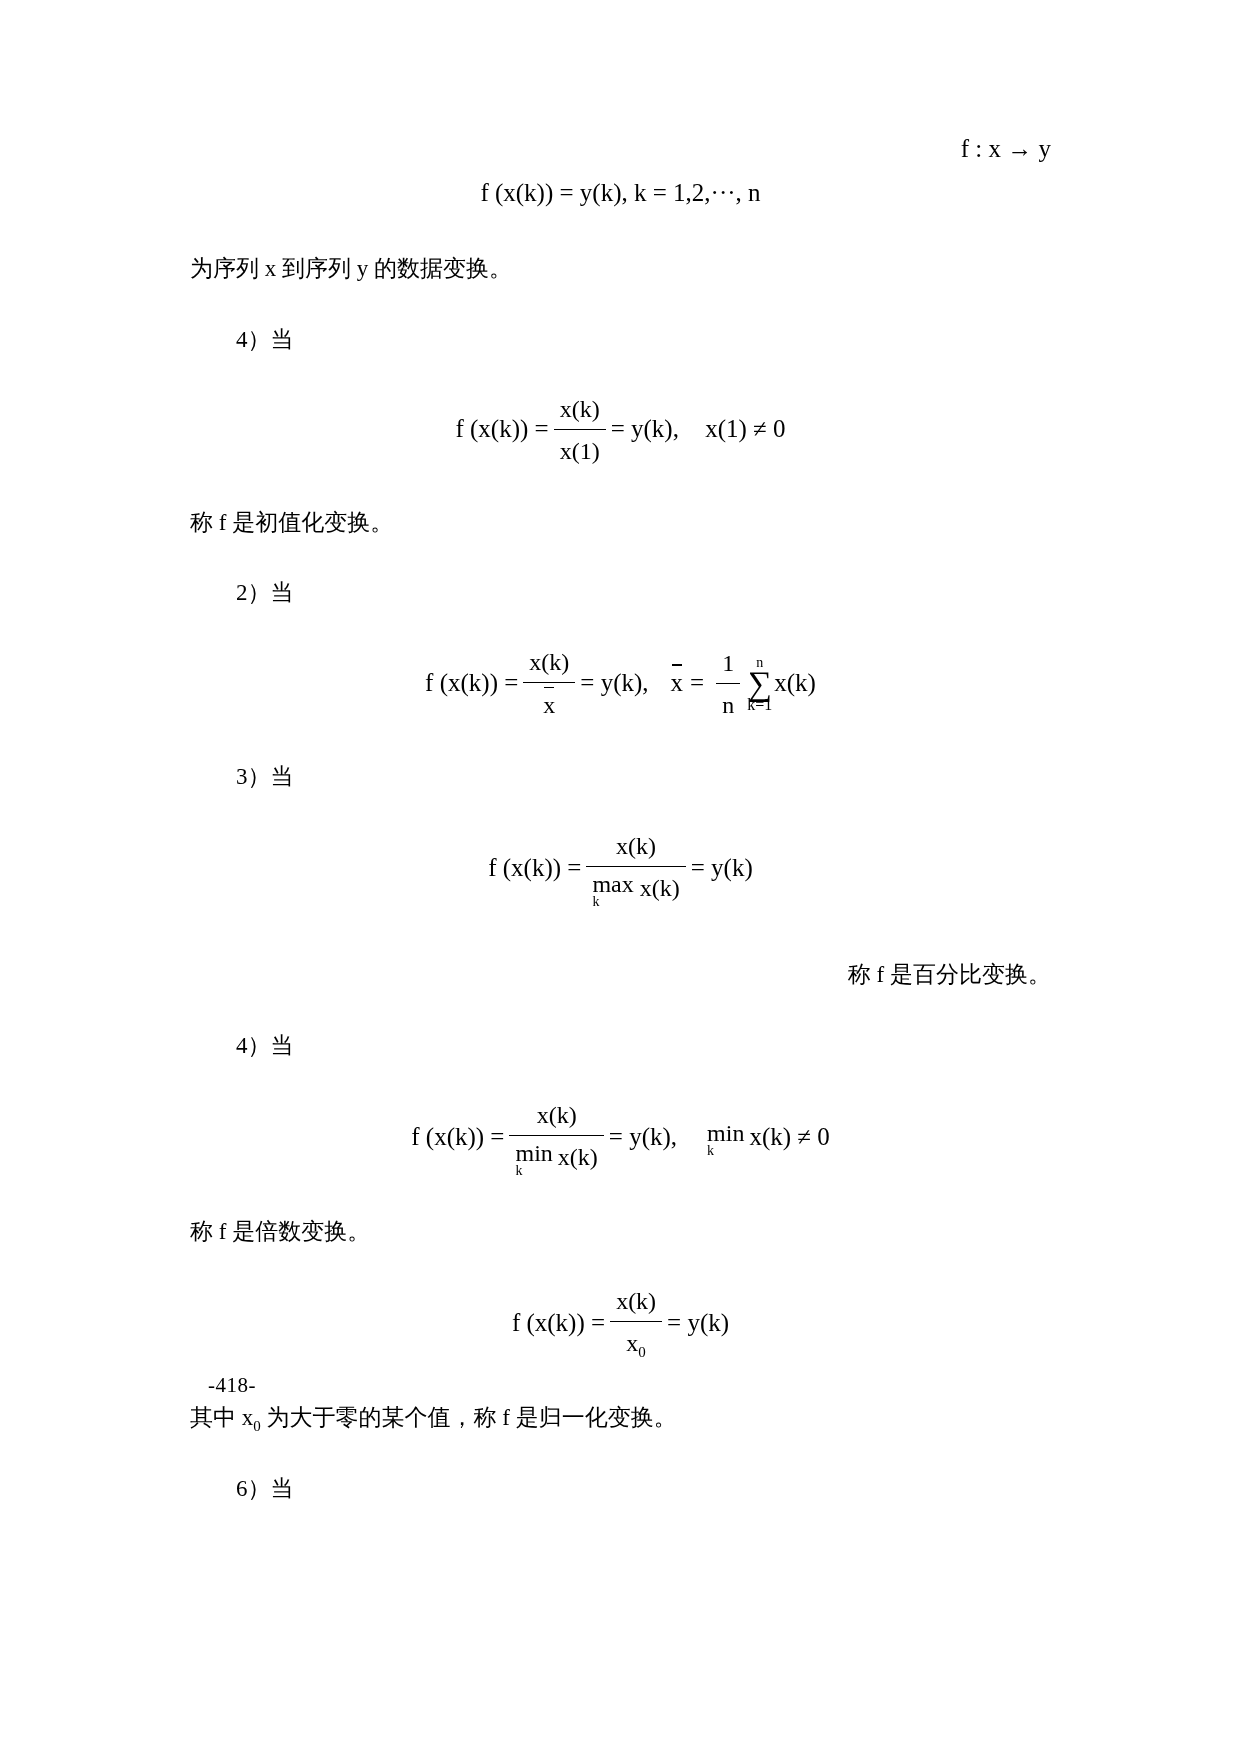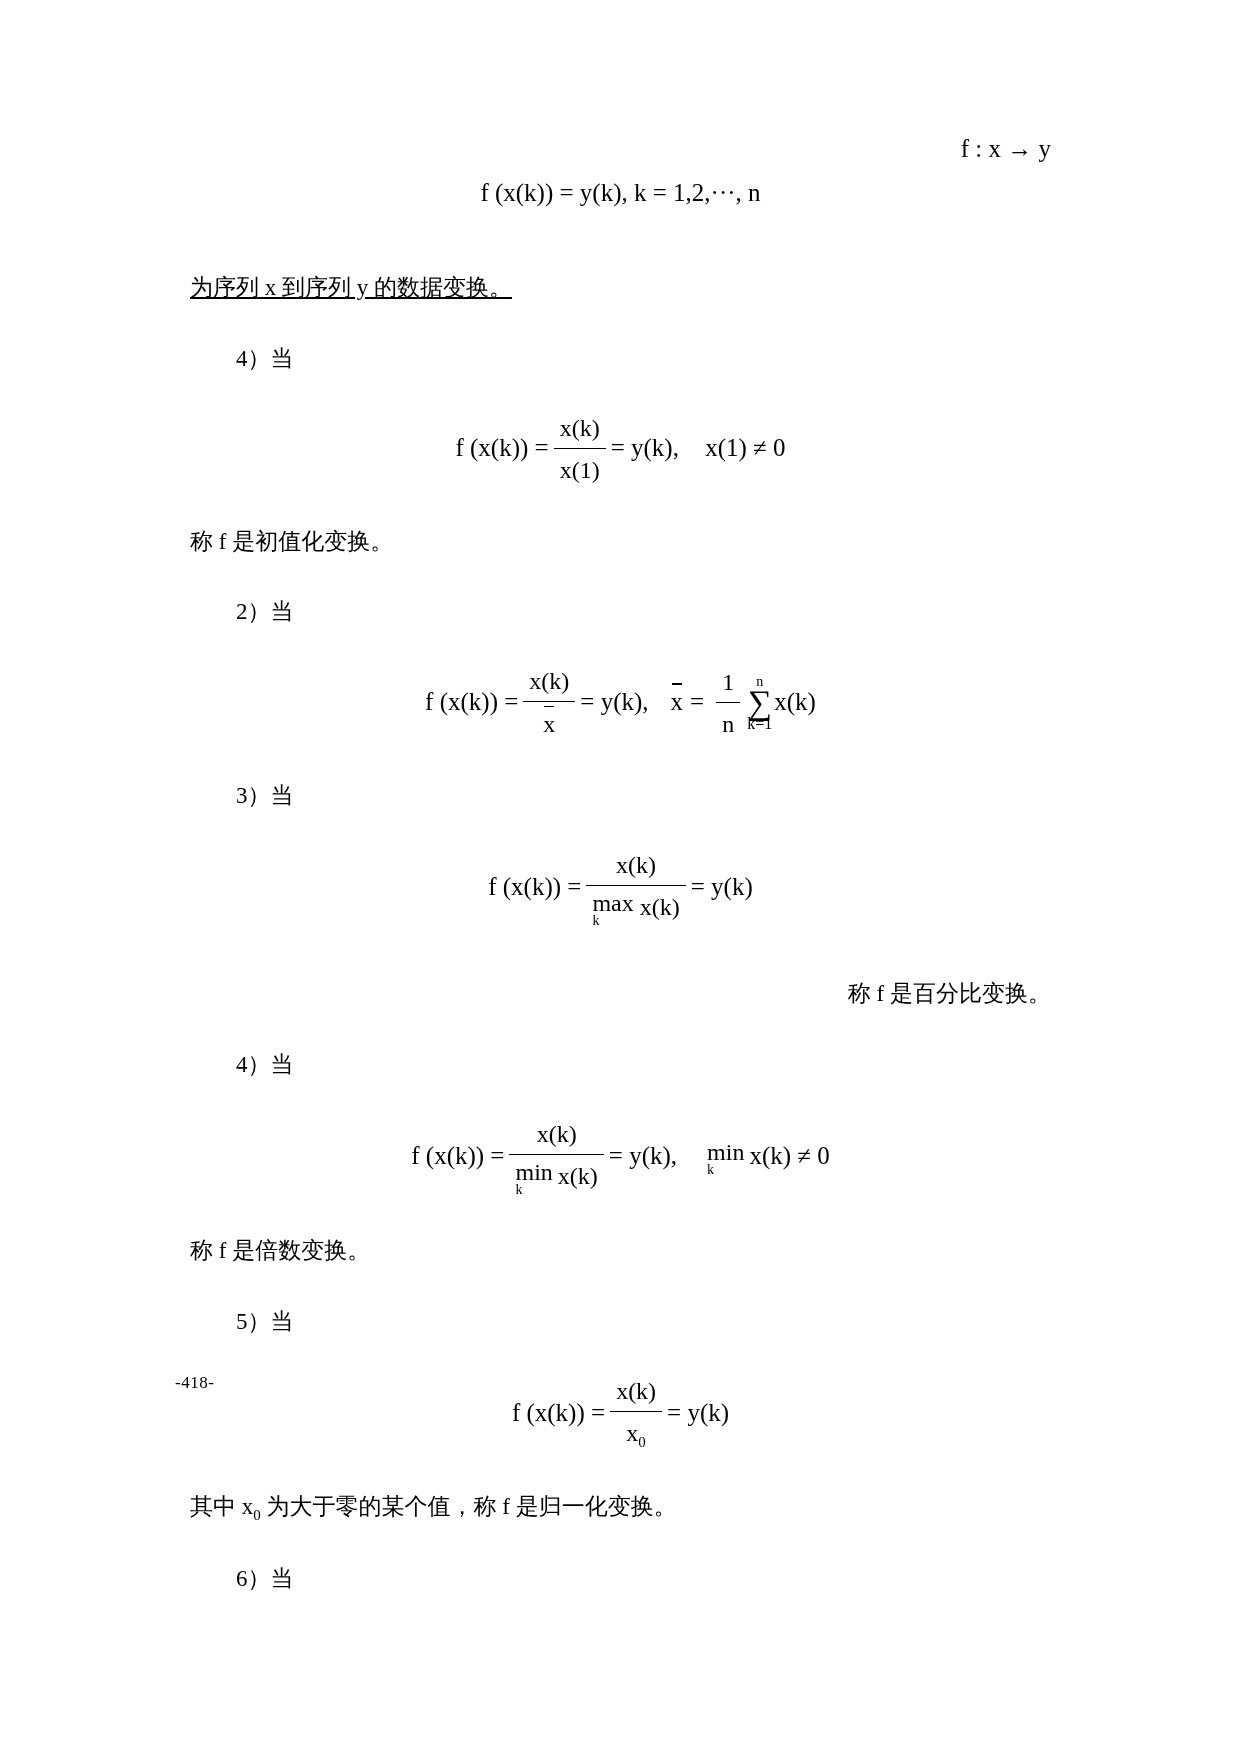--- a/index.html
+++ b/index.html
@@ -32,21 +32,21 @@
     font-size: 23px;
     line-height: 1.6;
     margin: 0;
   }
   .indent {
     text-indent: 46px;
   }
 
   
   .mt-a { margin-top: 34px; }
-  .mt-b { margin-top: 59px; text-decoration: underline; }
+  .mt-b { margin-top: 40px; }
   .mt-c { margin-top: 46px; text-align: right; }
 
   
   .math {
     font-family: "Liberation Serif", serif;
     font-size: 25px;
     white-space: nowrap;
   }
   .frac {
     display: inline-block;
@@ -107,23 +107,23 @@
     text-align: left;
     line-height: 1.05;
     vertical-align: middle;
   }
   .limop .body { display: block; font-size: 24px; }
   .limop .under { display: block; font-size: 14px; margin-top: -2px; }
 
   
   .folio {
     position: absolute;
-    left: 175px;
+    left: 208px;
     top: 1243px;
-    font-size: 17px;
+    font-size: 21px;
     letter-spacing: 0.5px;
   }
 </style>
 </head>
 <body>
 
 <div class="page">
 
   <div class="display mt-c" style="margin-top:130px;">
     <span class="math">f : x → y</span>
@@ -166,21 +166,20 @@
   <p class="para indent mt-a">4）当</p>
 
   <div class="display mt-a">
     <span class="math">
       <span>f (x(k)) =</span><span class="frac"><span class="num">x(k)</span><span class="den"><span class="limop"><span class="body">min</span><span class="under">k</span></span><span style="margin-left:5px;">x(k)</span></span></span><span>= y(k),</span><span style="margin-left:30px;"><span class="limop"><span class="body">min</span><span class="under">k</span></span><span style="margin-left:5px;">x(k) ≠ 0</span></span>
     </span>
   </div>
 
   <p class="para mt-a">称 f 是倍数变换。</p>
 
-  <p class="para indent mt-a">5）当</p>
 
   <div class="display mt-a">
     <span class="math">
       <span>f (x(k)) =</span><span class="frac"><span class="num">x(k)</span><span class="den"><span>x</span><span class="sub">0</span></span></span><span>= y(k)</span>
     </span>
   </div>
 
   <p class="para mt-a">
     <span>其中 x</span><span class="sub">0</span><span> 为大于零的某个值，称 f 是归一化变换。</span>
   </p>

